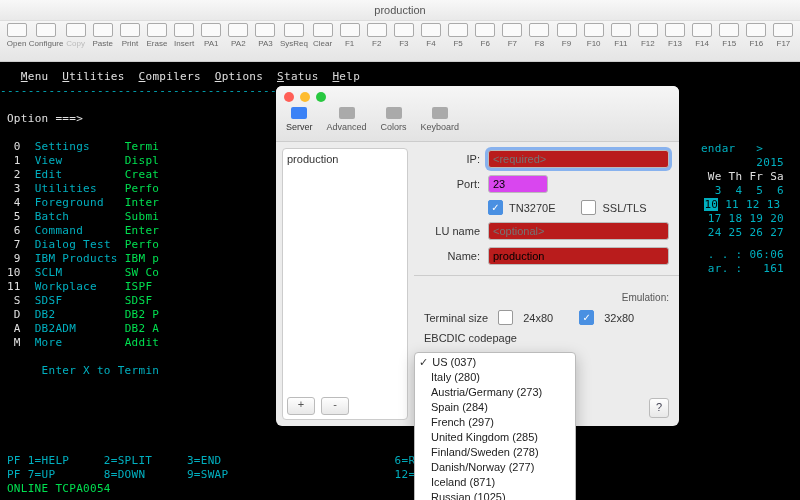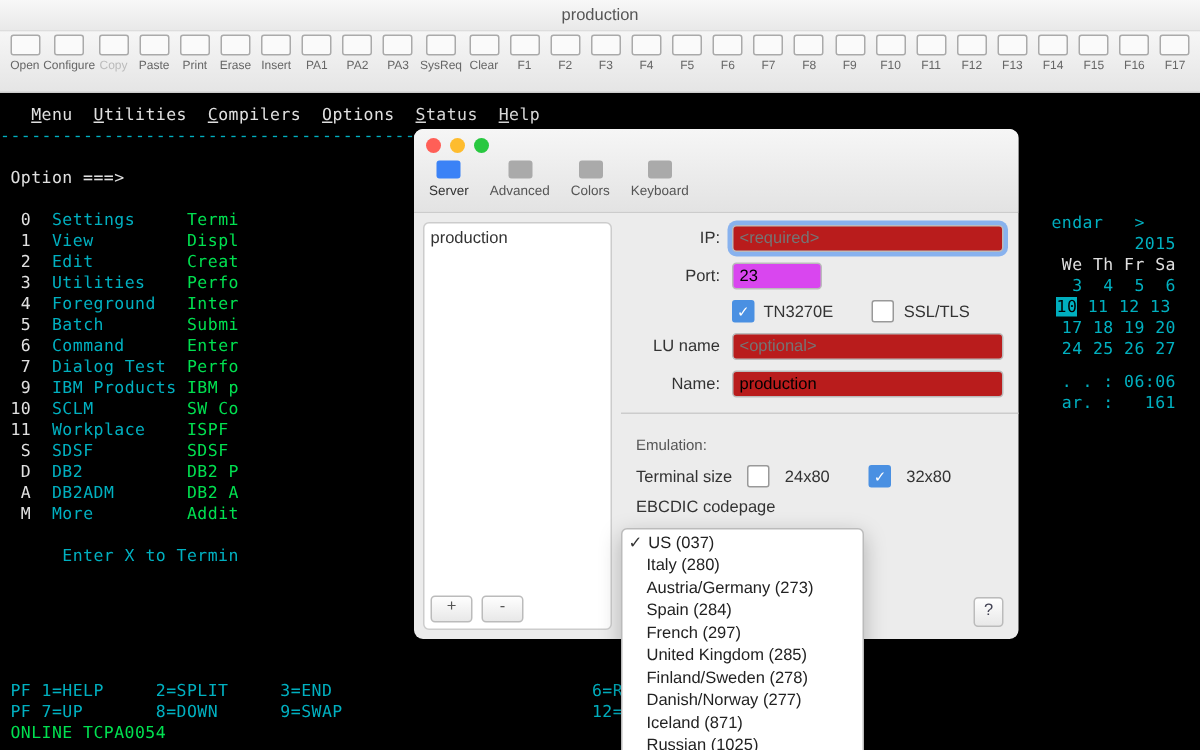--- a/index.html
+++ b/index.html
@@ -37,21 +37,21 @@
 .mside-bot{position:absolute;bottom:4px;left:4px;display:flex;gap:6px;}
 .sbtn{width:26px;height:16px;border:1px solid #bbb;border-radius:3px;background:linear-gradient(#fefefe,#e8e8e8);font-size:11px;line-height:13px;text-align:center;color:#555;}
 .mform{flex:1;padding:8px 10px;font-size:11px;color:#333;display:flex;flex-direction:column;gap:7px;}
 .frow{display:flex;align-items:center;gap:8px;}
 .flab{width:56px;text-align:right;}
 .finp{flex:1;height:18px;border:1px solid #bbb;border-radius:3px;padding:0 4px;font-size:11px;background:#b91c1c;box-sizing:border-box;}
 .finp.focus{box-shadow:0 0 0 3px rgba(70,140,240,0.6);}
 .pinp{width:60px;height:18px;border:1px solid #bbb;border-radius:3px;padding:0 4px;font-size:11px;background:#d946ef;box-sizing:border-box;}
 .chk{width:13px;height:13px;border:1px solid #999;border-radius:2px;background:#fff;display:inline-flex;align-items:center;justify-content:center;font-size:10px;}
 .chk.on{background:#4a90e2;border-color:#4a90e2;color:#fff;}
-.sec-head{font-size:10px;color:#555;margin-top:6px;}
+.sec-head{font-size:10px;color:#555;margin-top:6px;text-align:right;}
 .divider{border-top:1px solid #ccc;margin:3px -10px 3px -10px;}
 .drop{position:absolute;left:408px;top:441px;width:160px;background:#fff;border:1px solid #bbb;border-radius:4px;box-shadow:0 5px 15px rgba(0,0,0,0.25);font-size:11px;padding:2px 0;z-index:50;max-height:200px;}
 .ditem{padding:1px 16px;line-height:13px;color:#222;}
 .ditem.sel{padding-left:4px;}
 .ditem.sel::before{content:'✓';margin-right:4px;color:#333;}
 .phold{color:#bbb;}
 .qbtn{width:18px;height:18px;border:1px solid #bbb;border-radius:3px;background:linear-gradient(#fefefe,#e8e8e8);text-align:center;font-size:11px;line-height:16px;color:#445;position:absolute;right:10px;bottom:8px;}
 </style>
 </head>
 <body>

